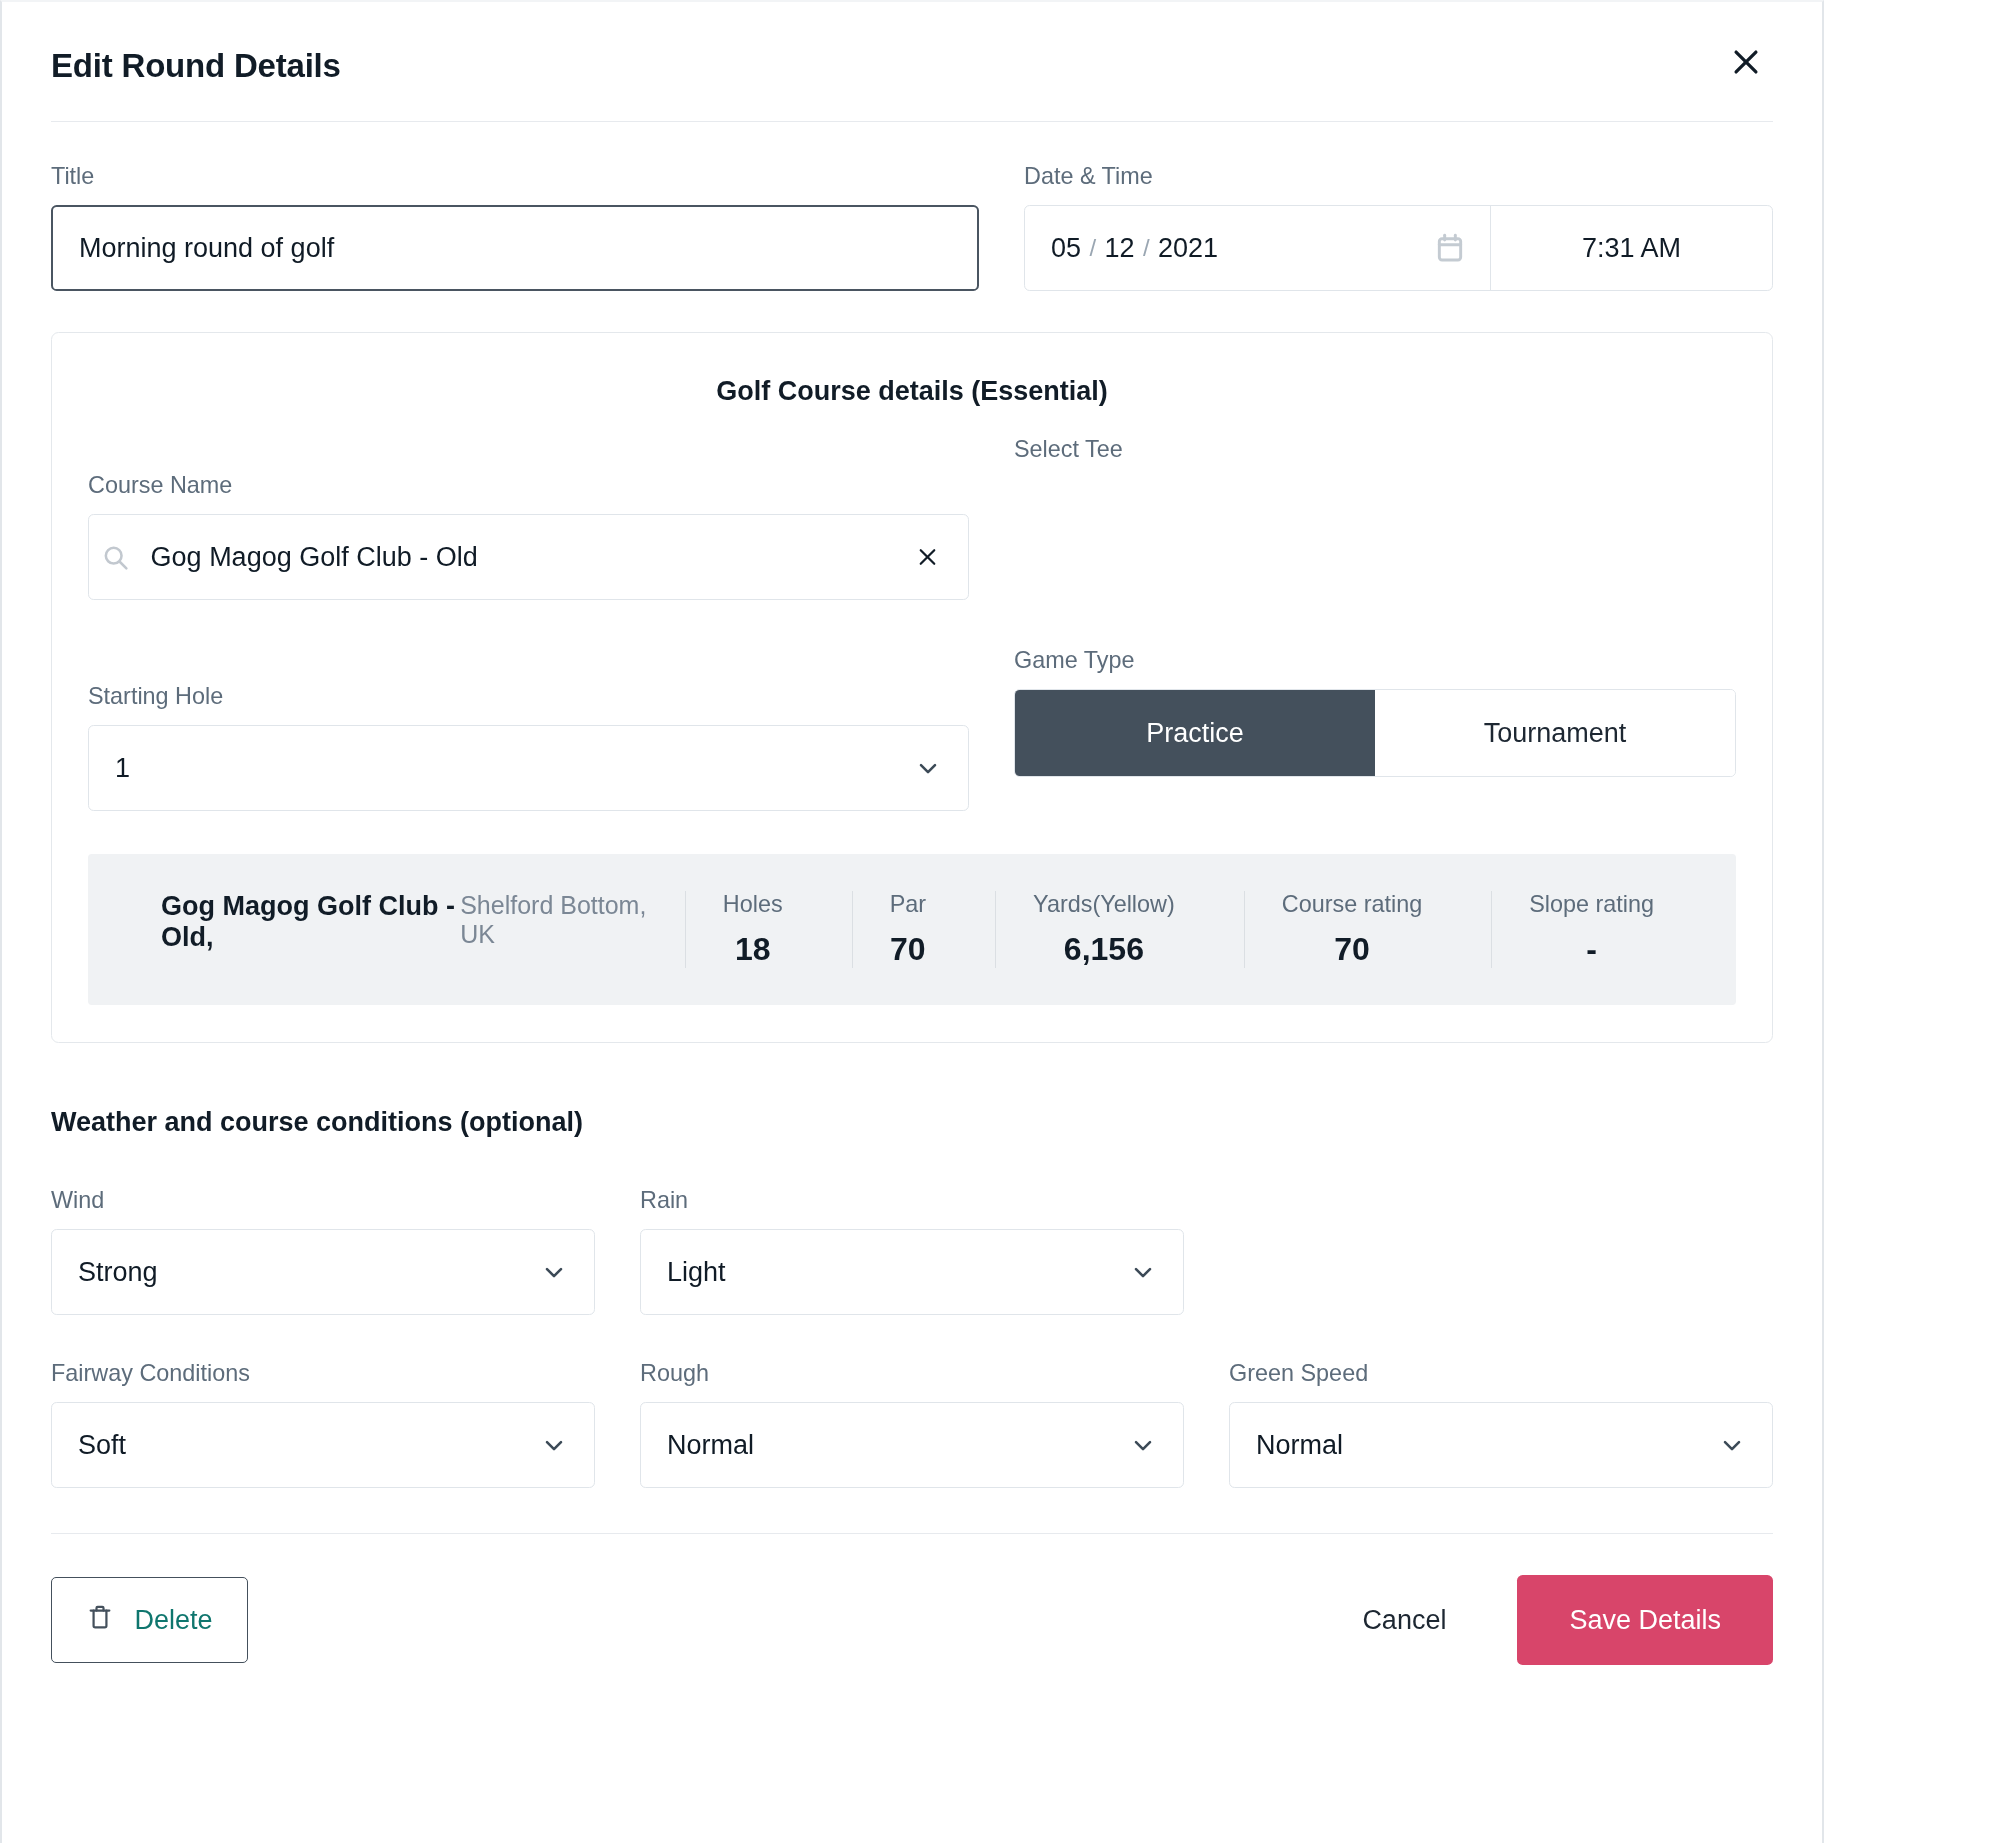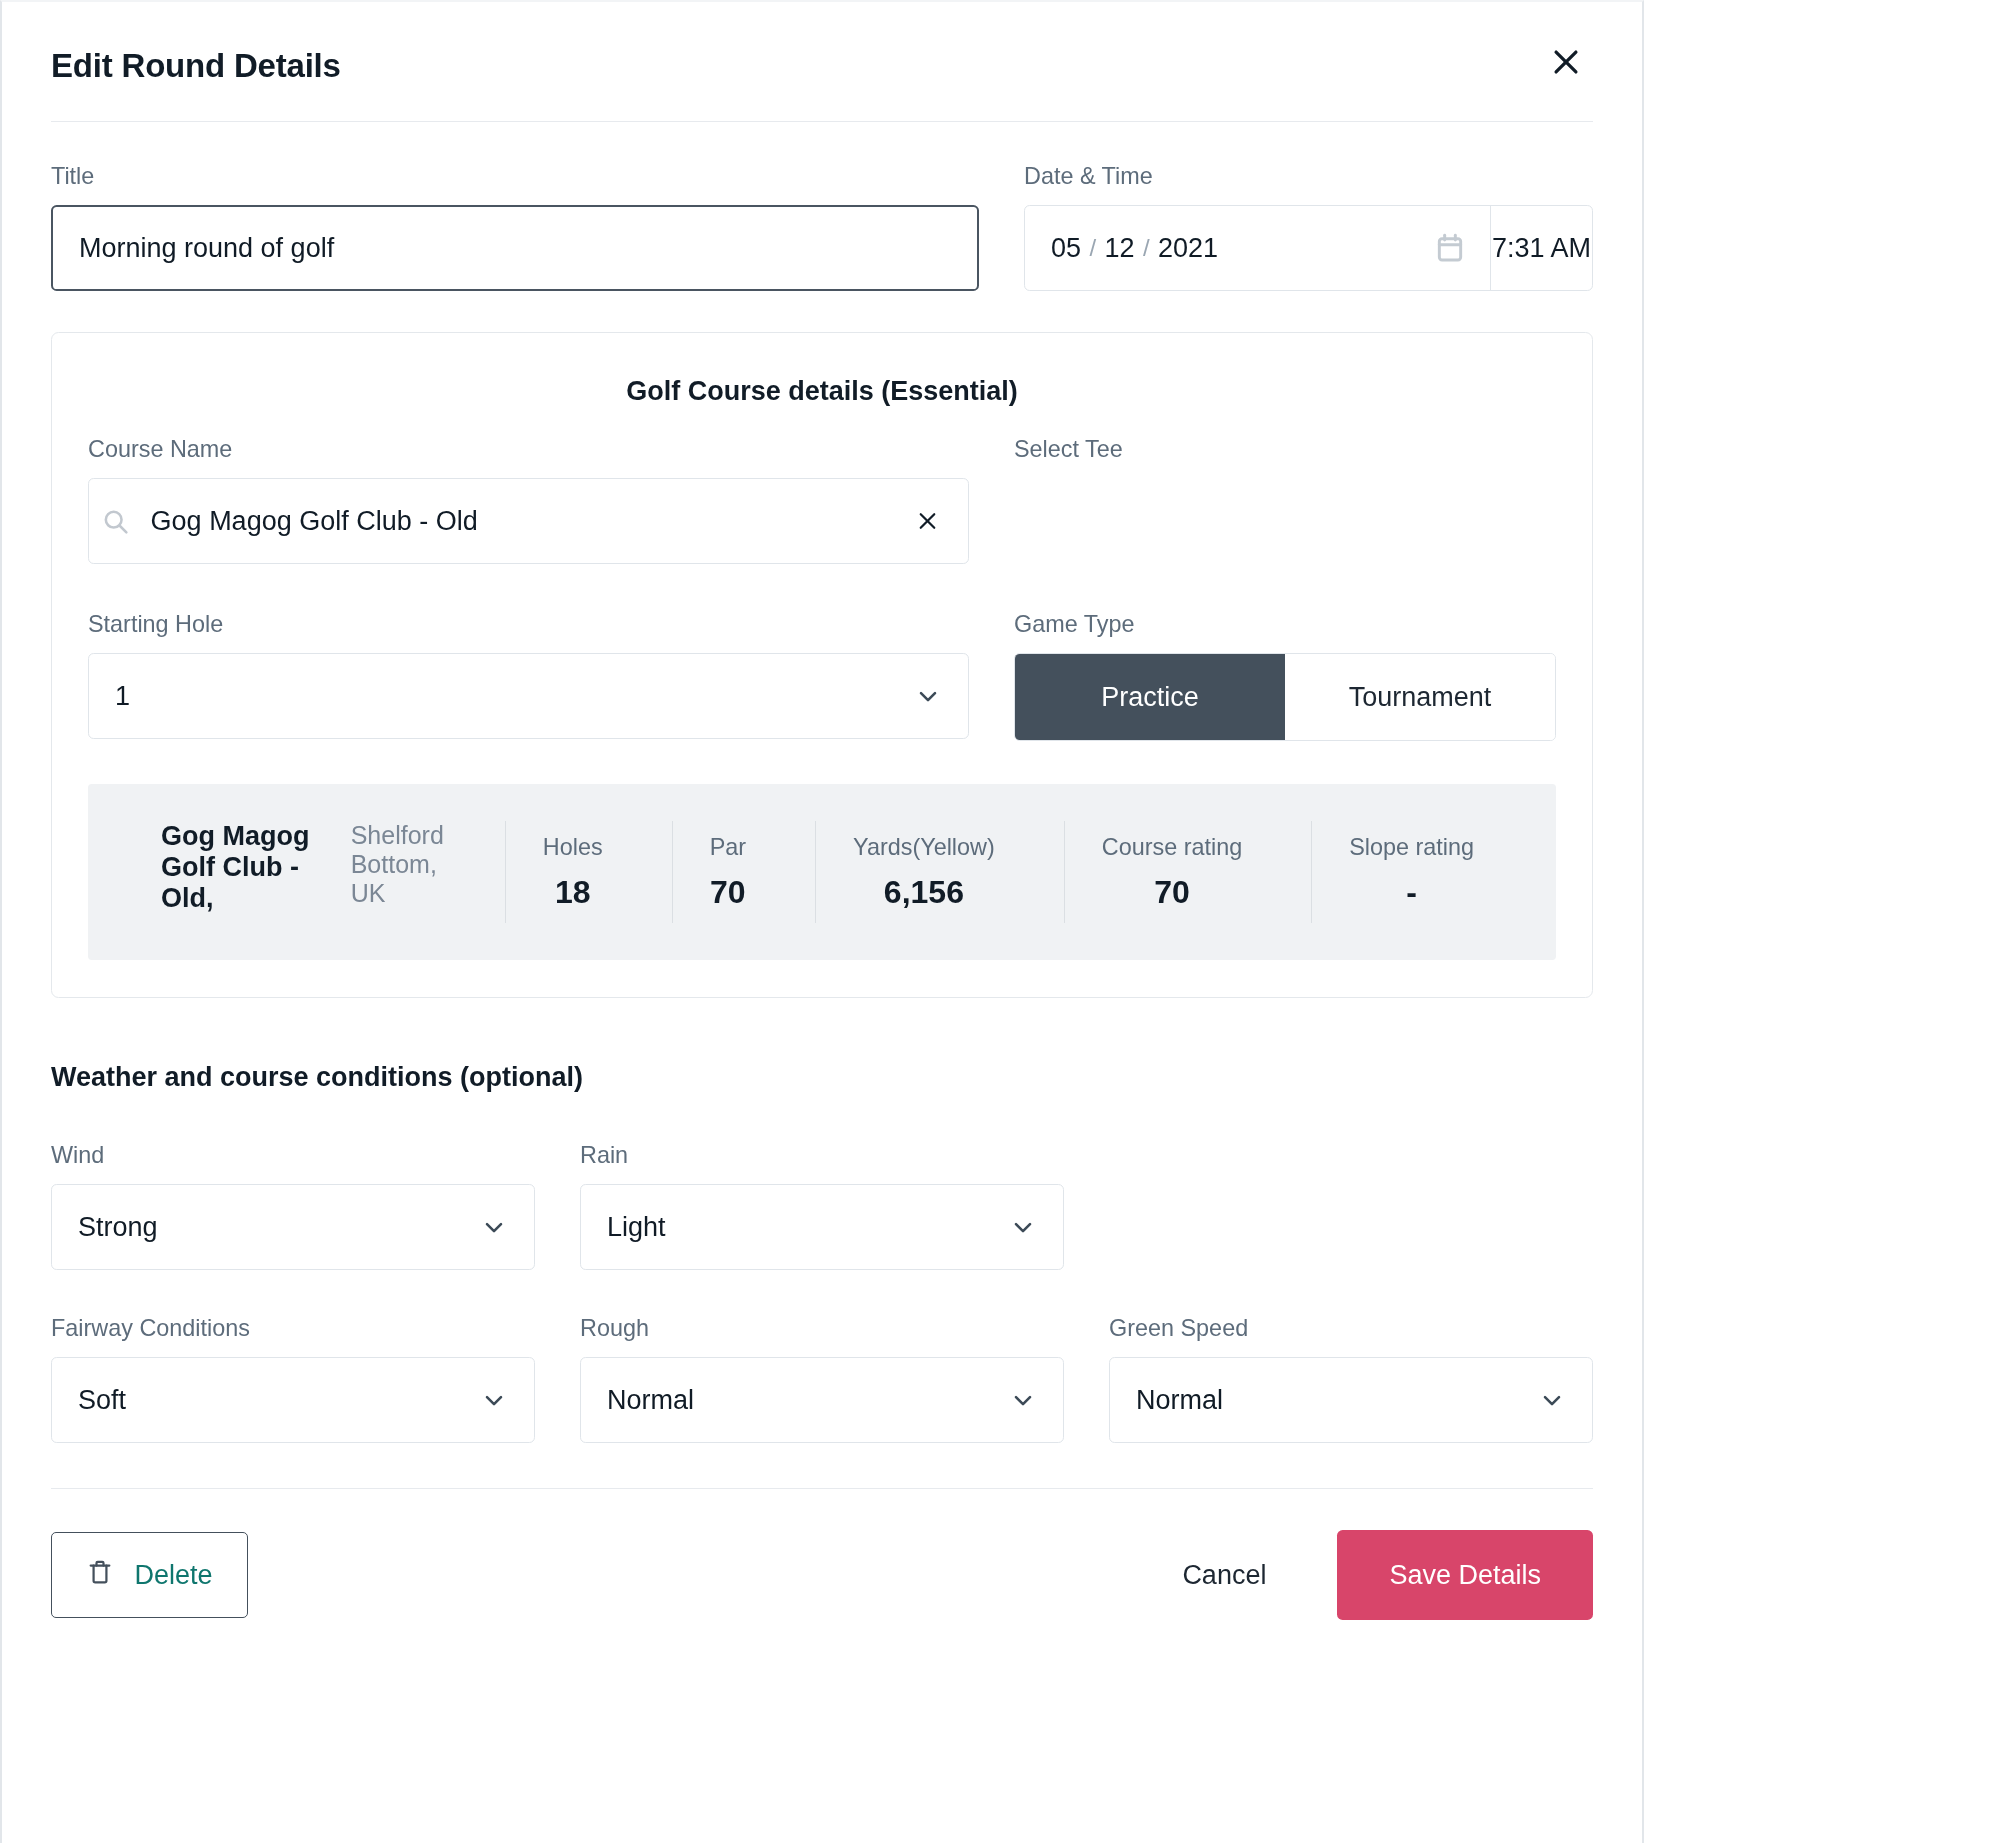--- a/index.html
+++ b/index.html
@@ -7,21 +7,21 @@
   html, body {
     width: 1996px;
     height: 1844px;
     background: #ffffff;
     font-family: "Liberation Sans", sans-serif;
     -webkit-font-smoothing: antialiased;
   }
 
   .dialog {
     position: relative;
-    width: 1644px;
+    width: 1824px;
     height: 1844px;
     background: #ffffff;
     border-left: 2.8px solid #e2e6ea;
     border-right: 2.8px solid #e2e6ea;
     border-top: 2.8px solid #f2f4f6;
     padding: 0 49px;
     overflow: hidden;
   }
 
   
@@ -123,21 +123,21 @@
     font-size: 27px;
     font-weight: bold;
     color: #111c27;
     margin-bottom: 29px;
     text-align: center;
   }
   .grid2 {
     display: flex;
     gap: 45px;
   }
-  .g-left  { width: 881px; }
+  .g-left  { width: 881px; margin-top: 36px; }
   .g-right { flex: 1; }
 
   .search-field {
     height: 86px;
     border: 1.9px solid #e0e5ea;
     border-radius: 5.6px;
     display: flex;
     align-items: center;
     padding: 0 12px;
     position: relative;

